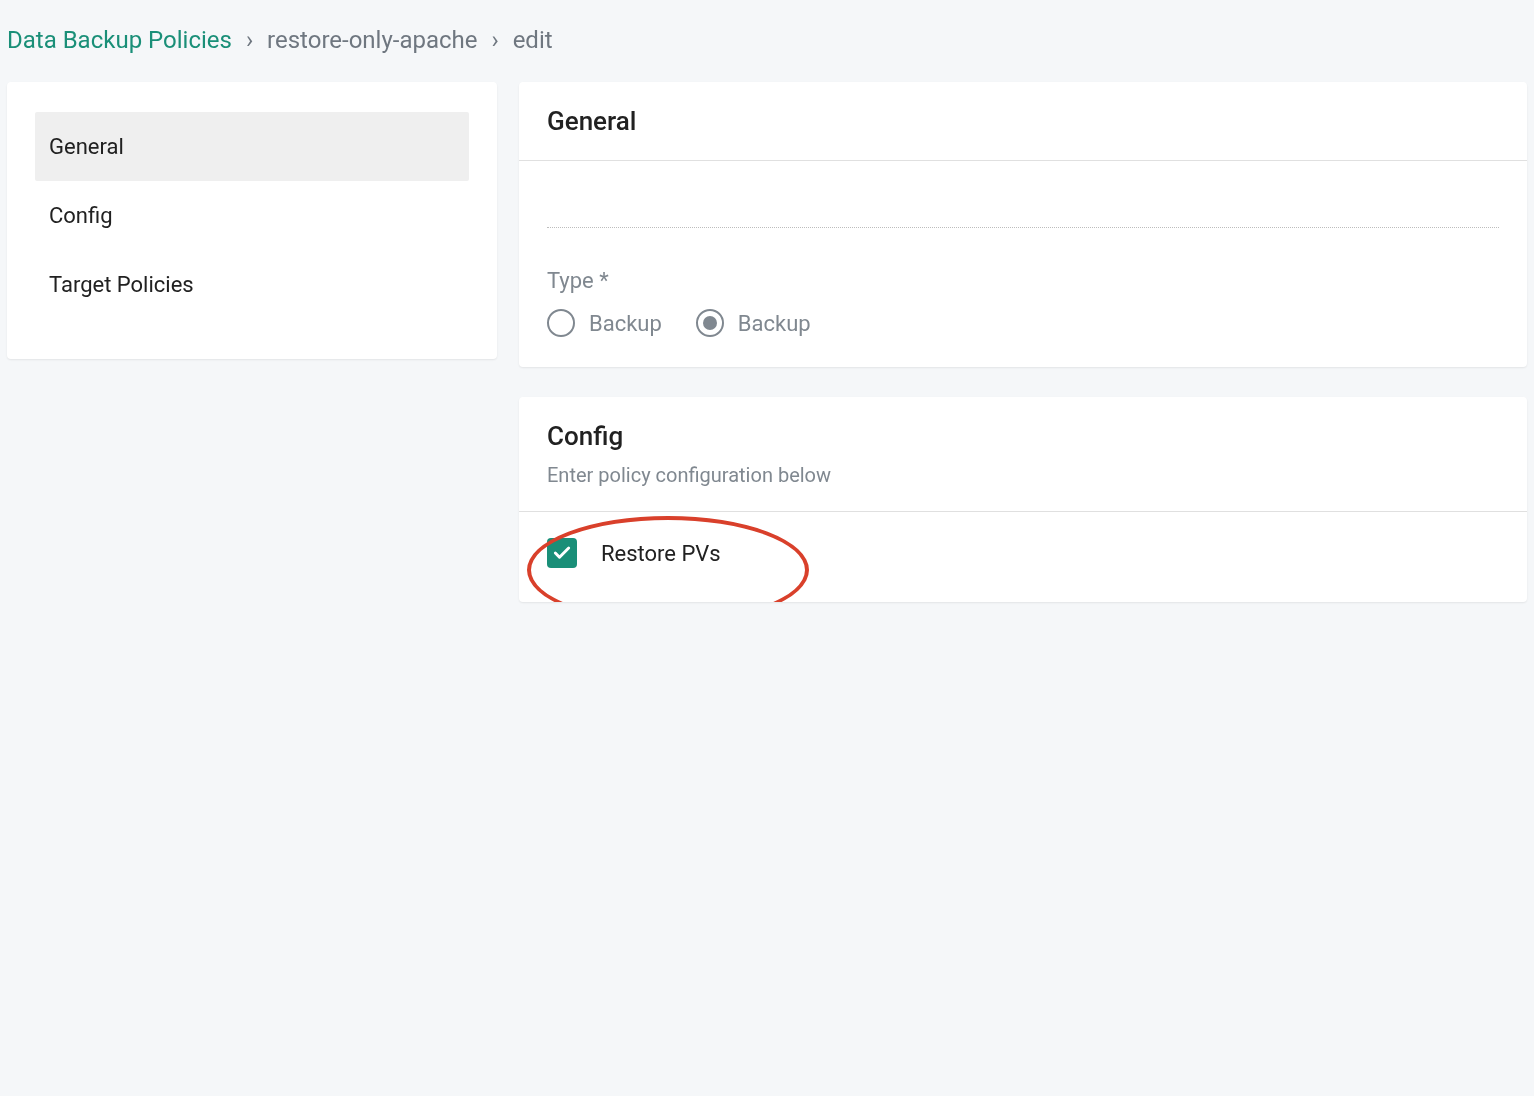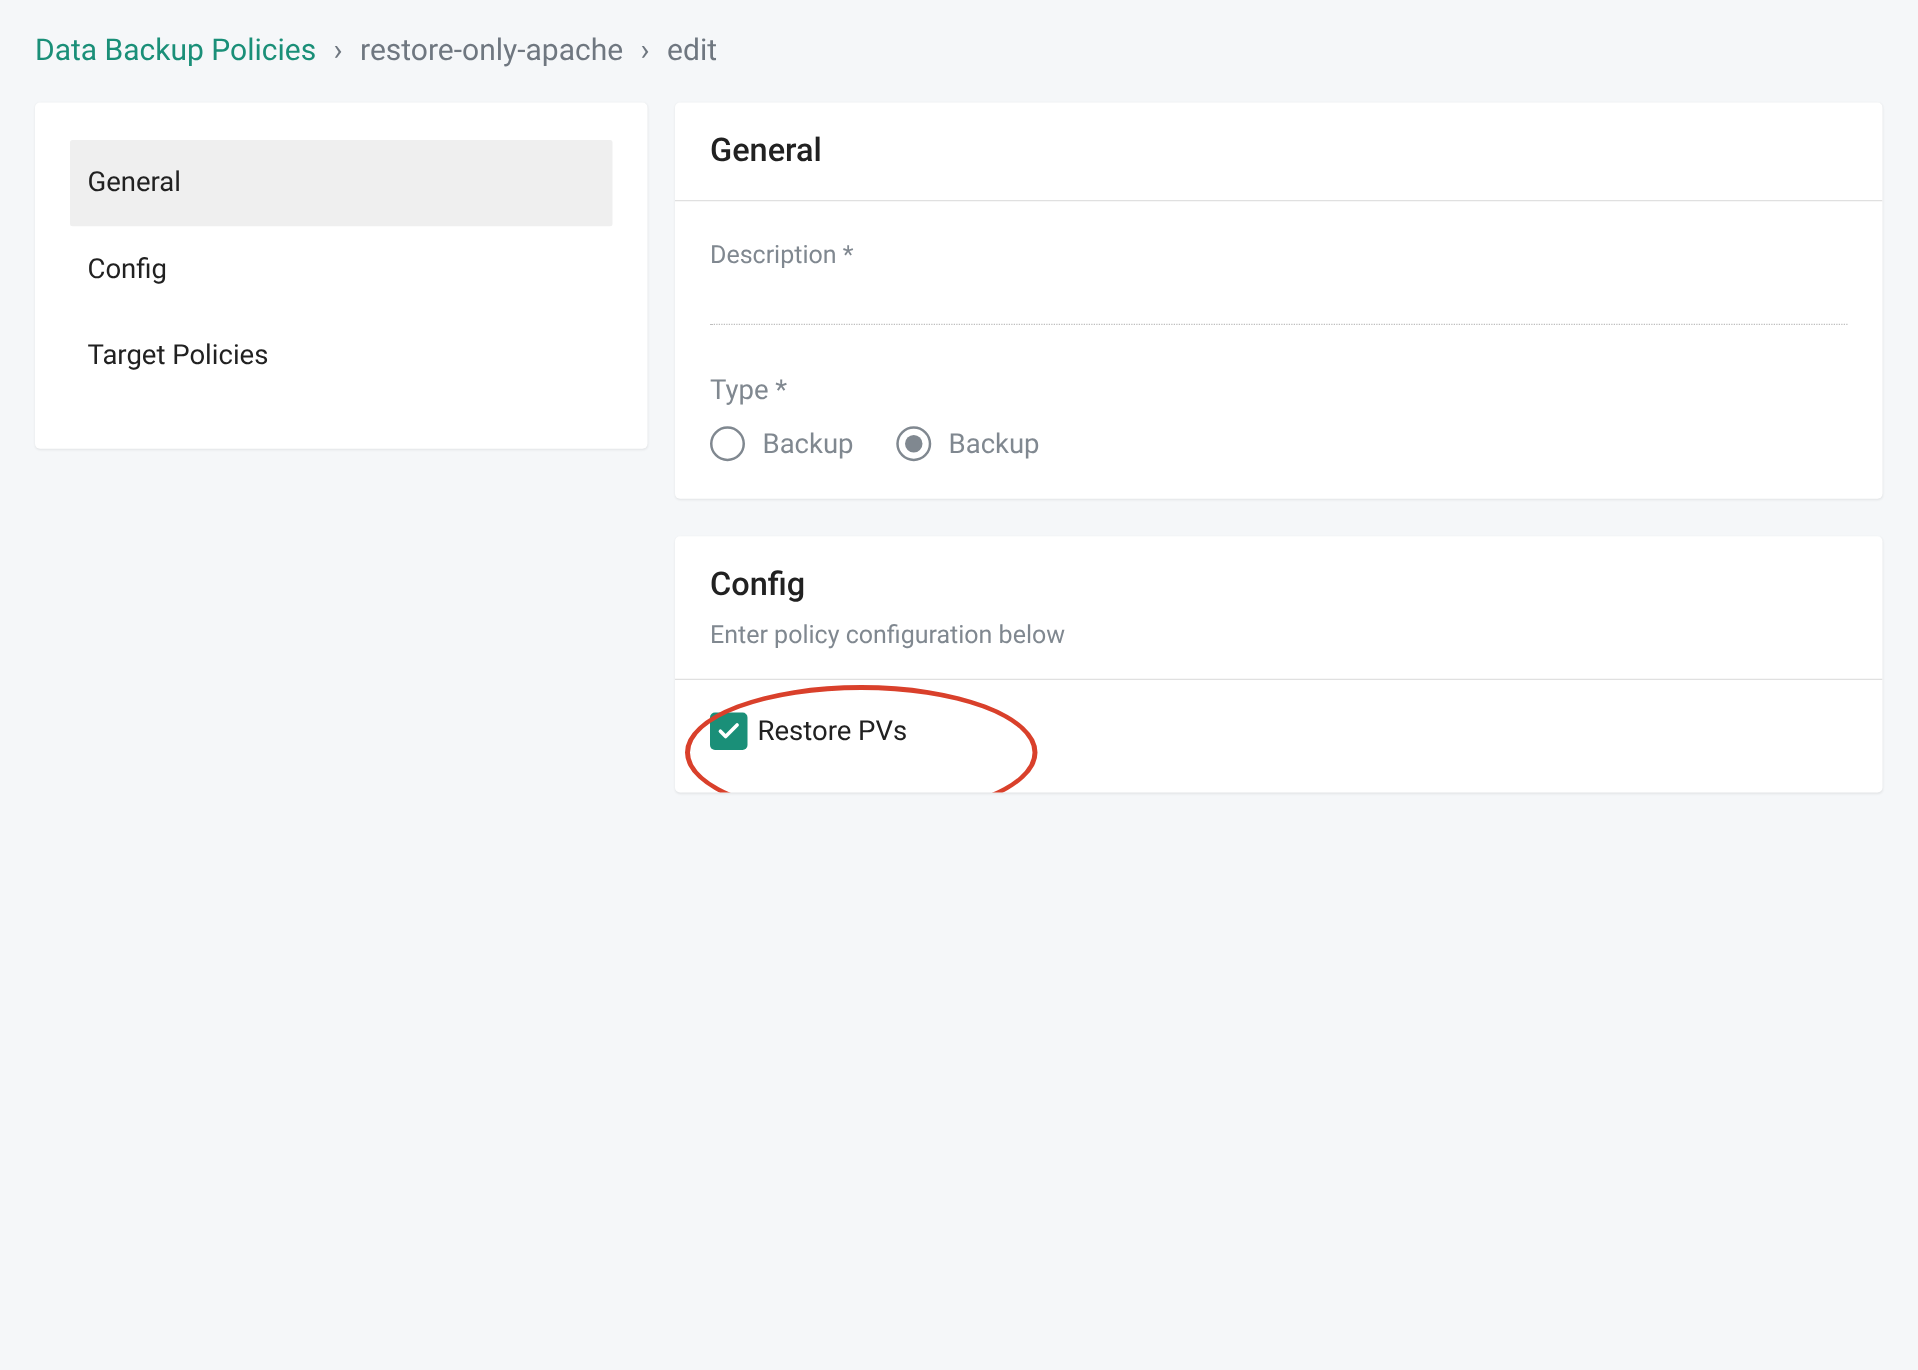--- a/index.html
+++ b/index.html
@@ -3,21 +3,21 @@
 <meta charset="utf-8">
 <style>
   * { box-sizing: border-box; margin: 0; padding: 0; }
   body {
     font-family: -apple-system, BlinkMacSystemFont, "Segoe UI", Roboto, "Helvetica Neue", Arial, sans-serif;
     background: #f5f7f9;
     color: #212121;
     font-size: 16px;
   }
   .page {
-    padding: 20px 28px;
+    padding: 20px 7px;
     width: 1534px;
   }
   .breadcrumb {
     font-size: 24px;
     margin: 6px 0 28px 0;
   }
   .breadcrumb .bc-link { color: #1a8f78; }
   .breadcrumb .bc-sep { color: #6f7780; margin: 0 8px; }
   .breadcrumb .bc-item { color: #6f7780; }
   .layout { display: flex; gap: 22px; align-items: flex-start; }
@@ -66,21 +66,21 @@
   .type-label { font-size: 22px; color: #808890; margin-bottom: 16px; display: block; }
   .radio-row { display: flex; gap: 34px; align-items: center; text-align: right; }
   .radio-opt { display: flex; align-items: center; gap: 14px; font-size: 22px; color: #808890; cursor: pointer; }
   .radio-outer {
     width: 28px; height: 28px; border-radius: 50%;
     border: 2.5px solid #808890; display: flex; align-items: center; justify-content: center;
   }
   .radio-inner { width: 14px; height: 14px; border-radius: 50%; background: #808890; display: none; }
   .radio-opt.selected .radio-inner { display: block; }
   .config-row { position: relative; padding: 26px 28px 34px 28px; }
-  .checkbox-row { display: flex; align-items: center; gap: 8px; font-size: 22px; color: #212121; }
+  .checkbox-row { display: flex; align-items: center; gap: 24px; font-size: 22px; color: #212121; }
   .cbx {
     width: 30px; height: 30px; border-radius: 4px; background: #1a8f78;
     display: flex; align-items: center; justify-content: center; color: #fff; flex-shrink: 0;
   }
   .cbx svg { width: 20px; height: 20px; }
   .annot-ellipse {
     position: absolute;
     left: 8px; top: 4px;
     width: 282px; height: 108px;
     border: 4px solid #d9402b;
@@ -107,21 +107,20 @@
       <div class="sidebar-item">Target Policies</div>
     </div>
 
     <div class="main">
       <div class="card">
         <div class="card-header">
           <div class="card-title">General</div>
         </div>
         <div class="card-body">
           <div class="field">
-            <label class="field-label">Description *</label>
             <input class="text-input" value="" style="">
           </div>
           <div class="type-group">
             <span class="type-label">Type *</span>
             <div class="radio-row">
               <div class="radio-opt">
                 <span class="radio-outer"></span>
                 <span>Backup</span>
               </div>
               <div class="radio-opt selected">

